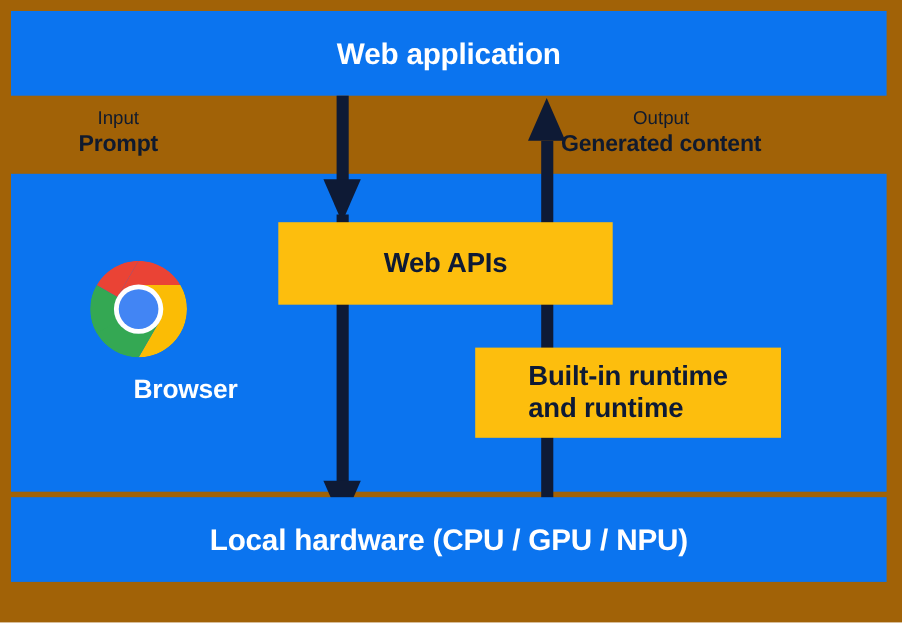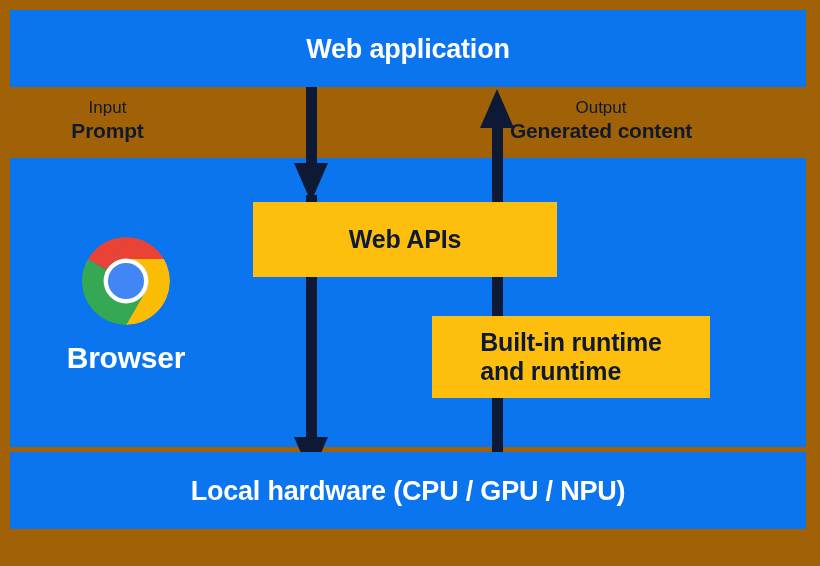--- a/index.html
+++ b/index.html
@@ -117,24 +117,24 @@
   
   #chrome-logo {
     position: absolute;
     left: 82px; top: 237px;
     width: 88px; height: 88px;
   }
   #browser-caption {
     position: absolute;
     left: 36px; top: 341px;
     width: 180px;
-    text-align: center;
+    text-align: right;
     color: #ffffff;
     font-weight: bold;
-    font-size: 30px;
+    font-size: 24px;
     letter-spacing: -0.2px;
   }
 </style>
 </head>
 <body>
 
 <div id="canvas">
 
   <div id="bar-web-application" class="blue-panel">
     <div class="bar-title">Web application</div>

